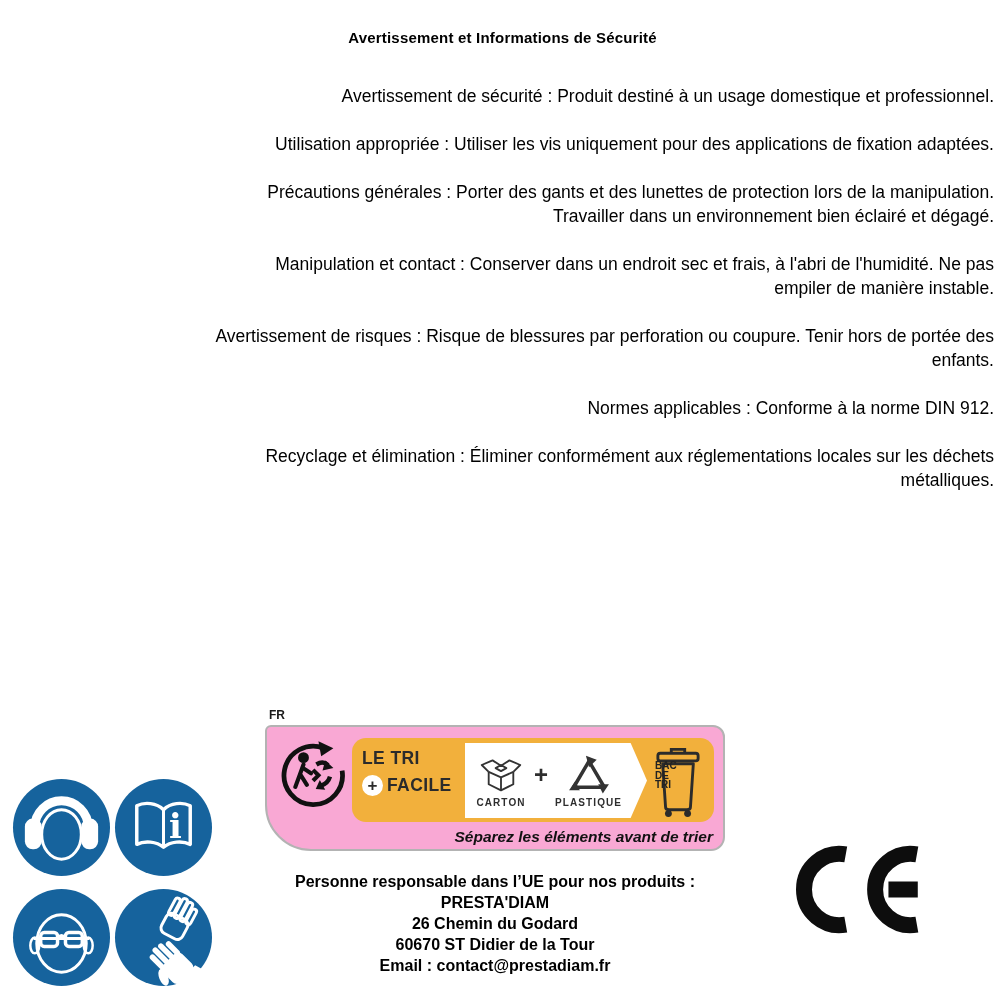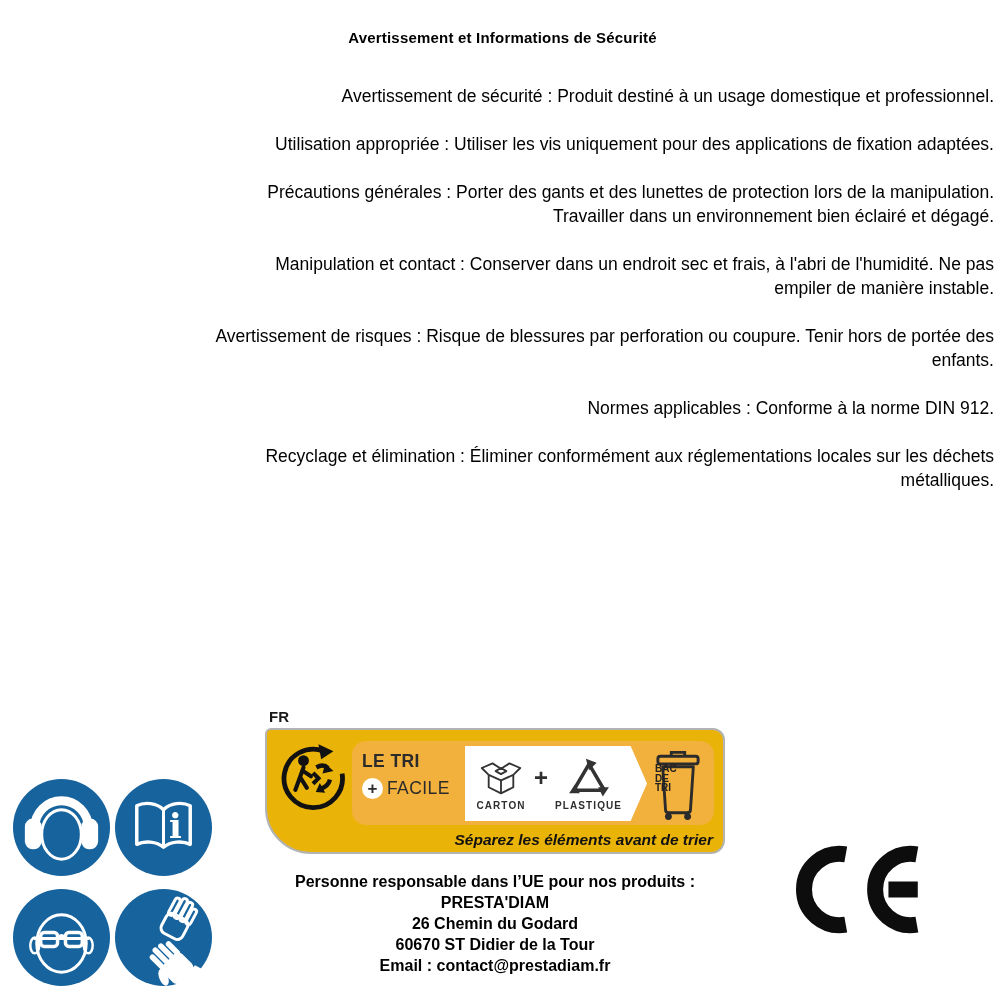--- a/index.html
+++ b/index.html
@@ -13,31 +13,31 @@
             font-size:17.5px;line-height:24px;text-align:right;}
   .para{margin:0 0 24px 0;white-space:pre-line;}
 
   
   .mandatory-icons{position:absolute;left:12px;top:778px;display:grid;
                    grid-template-columns:99px 99px;column-gap:3px;row-gap:11px;}
   .m-icon{width:99px;height:99px;}
 
   
   .fr-block{position:absolute;left:265px;top:708px;}
-  .fr-code{font-size:15px;font-weight:bold;margin:0 0 3px 4px;color:#1a1a1a;}
-  .sort-label{position:relative;width:460px;height:126px;background:#eab308;
+  .fr-code{font-size:12px;font-weight:bold;margin:0 0 3px 4px;color:#1a1a1a;}
+  .sort-label{position:relative;width:460px;height:126px;background:#f9a8d4;
               border:2px solid #b3b3b3;border-radius:6px 12px 14px 46px;box-sizing:border-box;}
   .triman{position:absolute;left:12px;top:13px;width:68px;height:68px;}
   .yellow-band{position:absolute;left:85px;top:11px;width:362px;height:84px;border-radius:14px;}
   .badge{position:absolute;left:95px;top:21px;width:104px;color:#2b2b2b;}
   .badge-line1{font-size:17.5px;font-weight:800;letter-spacing:.4px;}
   .badge-line2{display:flex;align-items:center;margin-top:6px;}
   .plus-circle{width:21px;height:21px;border-radius:50%;background:#fff;color:#2b2b2b;
                font-size:17px;font-weight:800;line-height:21px;text-align:center;margin-right:4px;}
-  .badge-facile{font-size:17.5px;font-weight:400;letter-spacing:.4px;text-align:right;}
+  .badge-facile{font-size:17.5px;font-weight:700;letter-spacing:.4px;text-align:right;}
   .pentagon{position:absolute;left:198px;top:16px;width:182px;height:75px;background:#fff;
             clip-path:polygon(0 0,91% 0,100% 50%,91% 100%,0 100%);
             display:flex;align-items:center;box-sizing:border-box;padding:2px 24px 0 10px;gap:7px;}
   .mat-col{display:flex;flex-direction:column;align-items:center;}
   .mat-label{font-size:10px;font-weight:bold;letter-spacing:1.1px;color:#2e2e2e;margin-top:2px;}
   .mat-plus{font-size:24px;font-weight:bold;color:#2e2e2e;margin-top:-14px;}
   .bin{position:absolute;left:388px;top:18px;width:46px;height:74px;}
   .bin-label{position:absolute;left:0;right:0;top:16px;text-align:left;white-space:pre-line;
              font-size:10px;line-height:9.5px;font-weight:bold;color:#222;}
   .tagline{position:absolute;right:10px;top:101px;font-style:italic;font-weight:bold;

